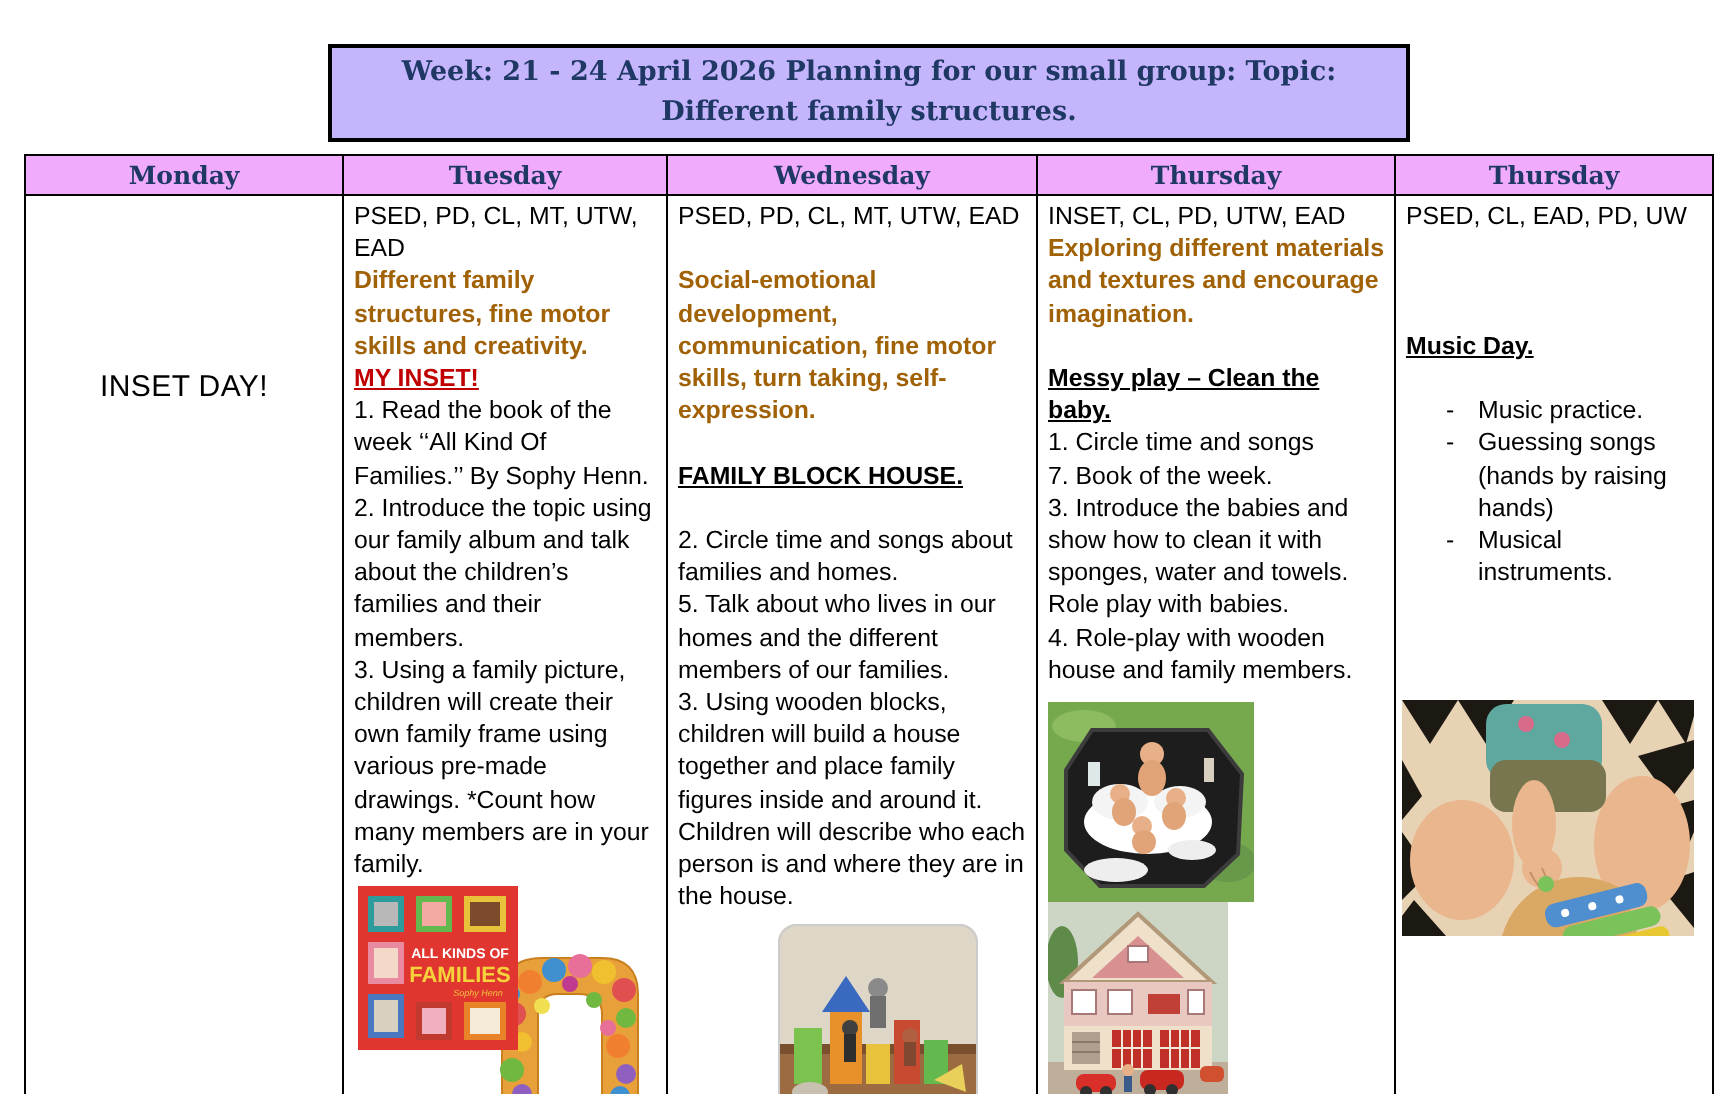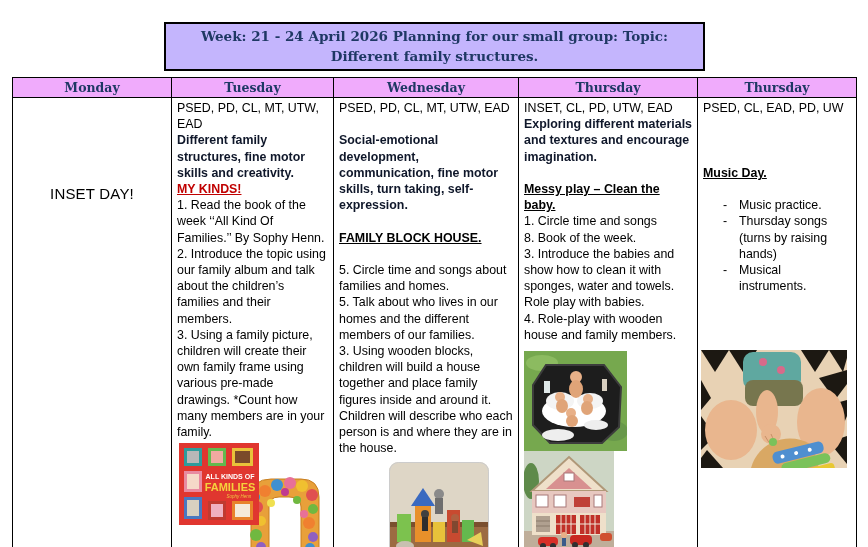--- a/index.html
+++ b/index.html
@@ -30,21 +30,21 @@
     font-family:"DejaVu Serif", serif;font-weight:bold;
     font-size:12.5px;border:1px solid #000;height:19px;padding:0 2px;
   }
   table.plan td{
     border:1px solid #000;vertical-align:top;
     padding:2px 5px;font-size:12.4px;line-height:16.2px;
   }
   .cellbox{height:423px;overflow:visible;position:relative;}
   .blk{margin:0;min-height:16.2px;}
   .s-plain{}
-  .s-red{color:#0f172a;font-weight:bold;}
+  .s-red{color:#a16207;font-weight:bold;}
   .s-darkred-u{color:#C00000;font-weight:bold;text-decoration:underline;}
   .s-bold-u{font-weight:bold;text-decoration:underline;}
   .s-sp{}
   .s-dash{display:flex;margin-left:20px;}
   .s-dash .dash{width:16px;flex:0 0 16px;}
   .s-dash .dashtext{flex:1;}
   .inset-wrap{margin-top:86px;text-align:center;}
   .inset{font-size:15px;letter-spacing:.2px;}
   .img-block{display:block;}
   .tue-art{position:relative;height:112px;margin-top:3px;}
@@ -86,21 +86,21 @@
           <span class="inset">INSET DAY!</span>
         </div>
       </div>
     </td>
 
     <td>
       <div class="cellbox">
         <div>
               <div class="blk s-plain">PSED, PD, CL, MT, UTW, EAD</div>
               <div class="blk s-red">Different family structures, fine motor skills and creativity.</div>
-              <div class="blk s-darkred-u">MY KINDS!</div>
+              <div class="blk s-darkred-u">MY INSET!</div>
               <div class="blk s-plain">1. Read the book of the week ‘‘All Kind Of Families.’’ By Sophy Henn.</div>
               <div class="blk s-plain">2. Introduce the topic using our family album and talk about the children’s families and their members.</div>
               <div class="blk s-plain">3. Using a family picture, children will create their own family frame using various pre-made drawings. *Count how many members are in your family.</div>
             </div>
         <div class="tue-art">
 
           <svg width="82" height="86" viewBox="0 0 82 86" style="left:66px;top:24px;" aria-label="family-frame-tissue-collage-craft">
             <path d="M8,84 L8,32 Q8,12 28,12 L58,12 Q76,12 76,30 L76,84 L58,84 L58,40 Q58,30 46,30 L36,30 Q26,30 26,40 L26,84 Z" fill="#e8a03a" stroke="#c87f20" stroke-width="1"></path>
             <circle cx="14" cy="40" r="6" fill="#e05050"></circle>
                 <circle cx="18" cy="54" r="5" fill="#f0c030"></circle>
@@ -148,21 +148,21 @@
 
     <td>
       <div class="cellbox">
         <div>
               <div class="blk s-plain">PSED, PD, CL, MT, UTW, EAD</div>
               <div class="blk s-sp">&nbsp;</div>
               <div class="blk s-red">Social-emotional development, communication, fine motor skills, turn taking, self-expression.</div>
               <div class="blk s-sp">&nbsp;</div>
               <div class="blk s-bold-u">FAMILY BLOCK HOUSE.</div>
               <div class="blk s-sp">&nbsp;</div>
-              <div class="blk s-plain">5. Circle time and songs about families and homes.</div>
+              <div class="blk s-plain">2. Circle time and songs about families and homes.</div>
               <div class="blk s-plain">5. Talk about who lives in our homes and the different members of our families.</div>
               <div class="blk s-plain">3. Using wooden blocks, children will build a house together and place family figures inside and around it. Children will describe who each person is and where they are in the house.</div>
             </div>
         <svg class="img-block wed-photo" width="100" height="112" viewBox="0 0 100 112" aria-label="wooden-blocks-house-with-family-figures-photo">
           <defs>
                 <clipPath id="wb">
                   <rect width="100" height="112" rx="9"></rect>
                 </clipPath>
               </defs>
           <g clip-path="url(#wb)">
@@ -190,21 +190,21 @@
     </td>
 
     <td>
       <div class="cellbox">
         <div>
               <div class="blk s-plain">INSET, CL, PD, UTW, EAD</div>
               <div class="blk s-red">Exploring different materials and textures and encourage imagination.</div>
               <div class="blk s-sp">&nbsp;</div>
               <div class="blk s-bold-u">Messy play – Clean the baby.</div>
               <div class="blk s-plain">1.  Circle time and songs</div>
-              <div class="blk s-plain">8. Book of the week.</div>
+              <div class="blk s-plain">7. Book of the week.</div>
               <div class="blk s-plain">3. Introduce the babies and show how to clean it with sponges, water and towels. Role play with babies.</div>
               <div class="blk s-plain">4. Role-play with wooden house and family members.</div>
             </div>
         <div class="thu-photos">
           <svg class="img-block" width="103" height="100" viewBox="0 0 103 100" aria-label="tuff-tray-baby-dolls-foam-washing-photo">
             <rect width="103" height="100" fill="#76a84e"></rect>
             <ellipse cx="18" cy="12" rx="16" ry="8" fill="#8cbb60"></ellipse>
             <ellipse cx="90" cy="80" rx="14" ry="10" fill="#68984a"></ellipse>
             <polygon points="22,14 80,14 97,36 95,76 78,92 26,92 9,74 9,34" fill="#1d1d1d" stroke="#3c3c3c" stroke-width="2"></polygon>
             <ellipse cx="50" cy="60" rx="32" ry="16" fill="#ffffff"></ellipse>
@@ -273,21 +273,21 @@
               <div class="blk s-sp">&nbsp;</div>
               <div class="blk s-sp">&nbsp;</div>
               <div class="blk s-bold-u">Music Day.</div>
               <div class="blk s-sp">&nbsp;</div>
               <div class="blk s-dash">
                 <span class="dash">-</span>
                 <span class="dashtext">Music practice.</span>
               </div>
               <div class="blk s-dash">
                 <span class="dash">-</span>
-                <span class="dashtext">Thursday songs (turns by raising hands)</span>
+                <span class="dashtext">Guessing songs (hands by raising hands)</span>
               </div>
               <div class="blk s-dash">
                 <span class="dash">-</span>
                 <span class="dashtext">Musical instruments.</span>
               </div>
             </div>
         <svg class="img-block fri-photo" width="146" height="118" viewBox="0 0 146 118" aria-label="toddler-playing-xylophone-photo">
           <rect width="146" height="118" fill="#e8d2b4"></rect>
           <g fill="#1c1812">
             <polygon points="0,0 14,22 28,0"></polygon>

